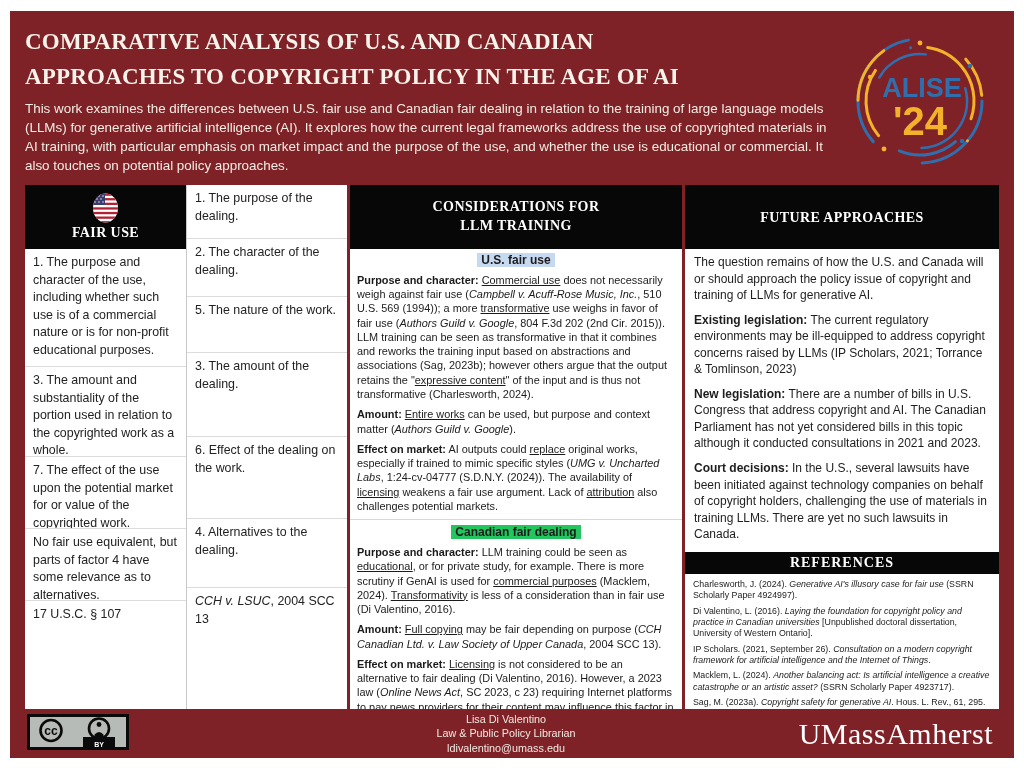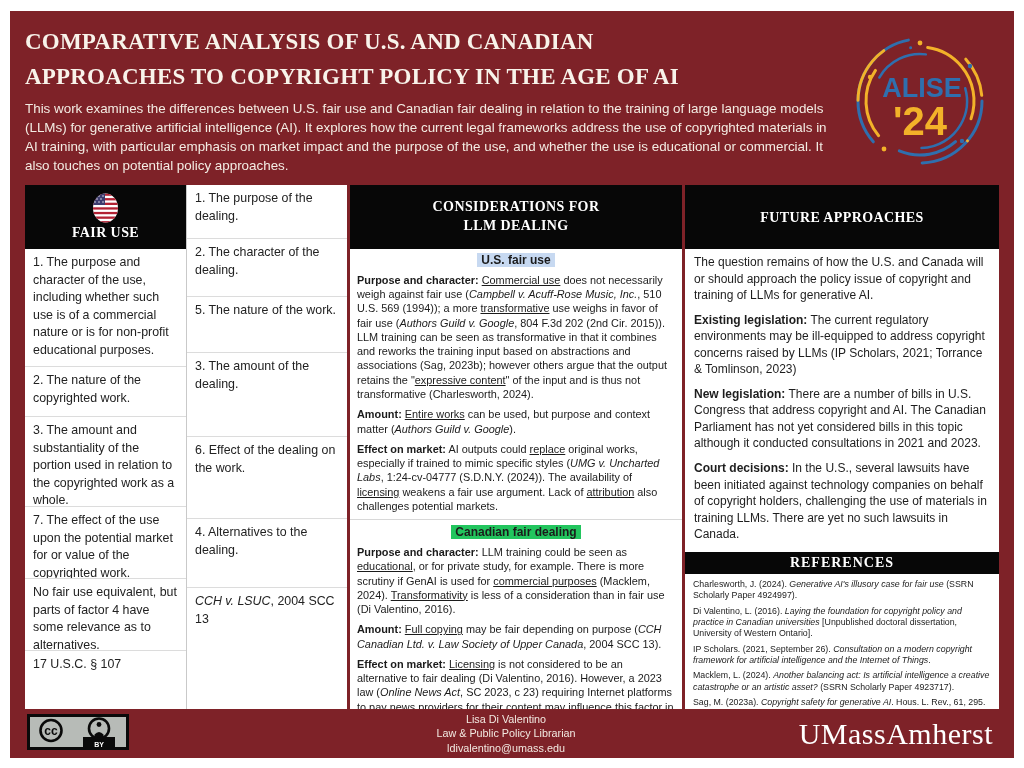--- a/index.html
+++ b/index.html
@@ -149,21 +149,20 @@
                 <circle cx="3" cy="9" r="0.7"></circle>
                   <circle cx="7" cy="9" r="0.7"></circle>
                   <circle cx="11" cy="9" r="0.7"></circle>
               </g>
             </g>
           </svg>
           <span class="hlabel">FAIR USE</span>
         </div>
         <div class="cells">
           <div class="cell" style="height:118px">1. The purpose and character of the use, including whether such use is of a commercial nature or is for non-profit educational purposes.</div>
-          <div class="cell" style="height:50px">2. The nature of the copyrighted work.</div>
           <div class="cell" style="height:90px">3. The amount and substantiality of the portion used in relation to the copyrighted work as a whole.</div>
           <div class="cell" style="height:72px">7. The effect of the use upon the potential market for or value of the copyrighted work.</div>
           <div class="cell" style="height:72px">No fair use equivalent, but parts of factor 4 have some relevance as to alternatives.</div>
           <div class="cell last">17 U.S.C. § 107</div>
         </div>
       </div>
       <div class="subcol subcol-ca">
         <div class="cells">
           <div class="cell" style="height:54px">1. The purpose of the dealing.</div>
           <div class="cell" style="height:58px">2. The character of the dealing.</div>
@@ -172,21 +171,21 @@
           <div class="cell" style="height:82px">6. Effect of the dealing on the work.</div>
           <div class="cell" style="height:69px">4. Alternatives to the dealing.</div>
           <div class="cell last"><i>CCH v. LSUC</i>, 2004 SCC 13</div>
         </div>
       </div>
     </div>
 
     <div class="panel panel-b">
       <div class="colhead">
         <span class="hline">CONSIDERATIONS FOR</span>
-        <span class="hline">LLM DEALING</span>
+        <span class="hline">LLM TRAINING</span>
       </div>
       <div class="cons-body">
         <div class="sec-head hl-blue">
           <span>U.S. fair use</span>
         </div>
         <p><b>Purpose and character:</b> <u>Commercial use</u> does not necessarily weigh against fair use (<i>Campbell v. Acuff-Rose Music, Inc.</i>, 510 U.S. 569 (1994)); a more <u>transformative</u> use weighs in favor of fair use (<i>Authors Guild v. Google</i>, 804 F.3d 202 (2nd Cir. 2015)). LLM training can be seen as transformative in that it combines and reworks the training input based on abstractions and associations (Sag, 2023b); however others argue that the output retains the "<u>expressive content</u>" of the input and is thus not transformative (Charlesworth, 2024).</p>
         <p><b>Amount:</b> <u>Entire works</u> can be used, but purpose and context matter (<i>Authors Guild v. Google</i>).</p>
         <p><b>Effect on market:</b> AI outputs could <u>replace</u> original works, especially if trained to mimic specific styles (<i>UMG v. Uncharted Labs</i>, 1:24-cv-04777 (S.D.N.Y. (2024)). The availability of <u>licensing</u> weakens a fair use argument. Lack of <u>attribution</u> also challenges potential markets.</p>
         <hr class="sec-divider">
         <div class="sec-head hl-pink">

